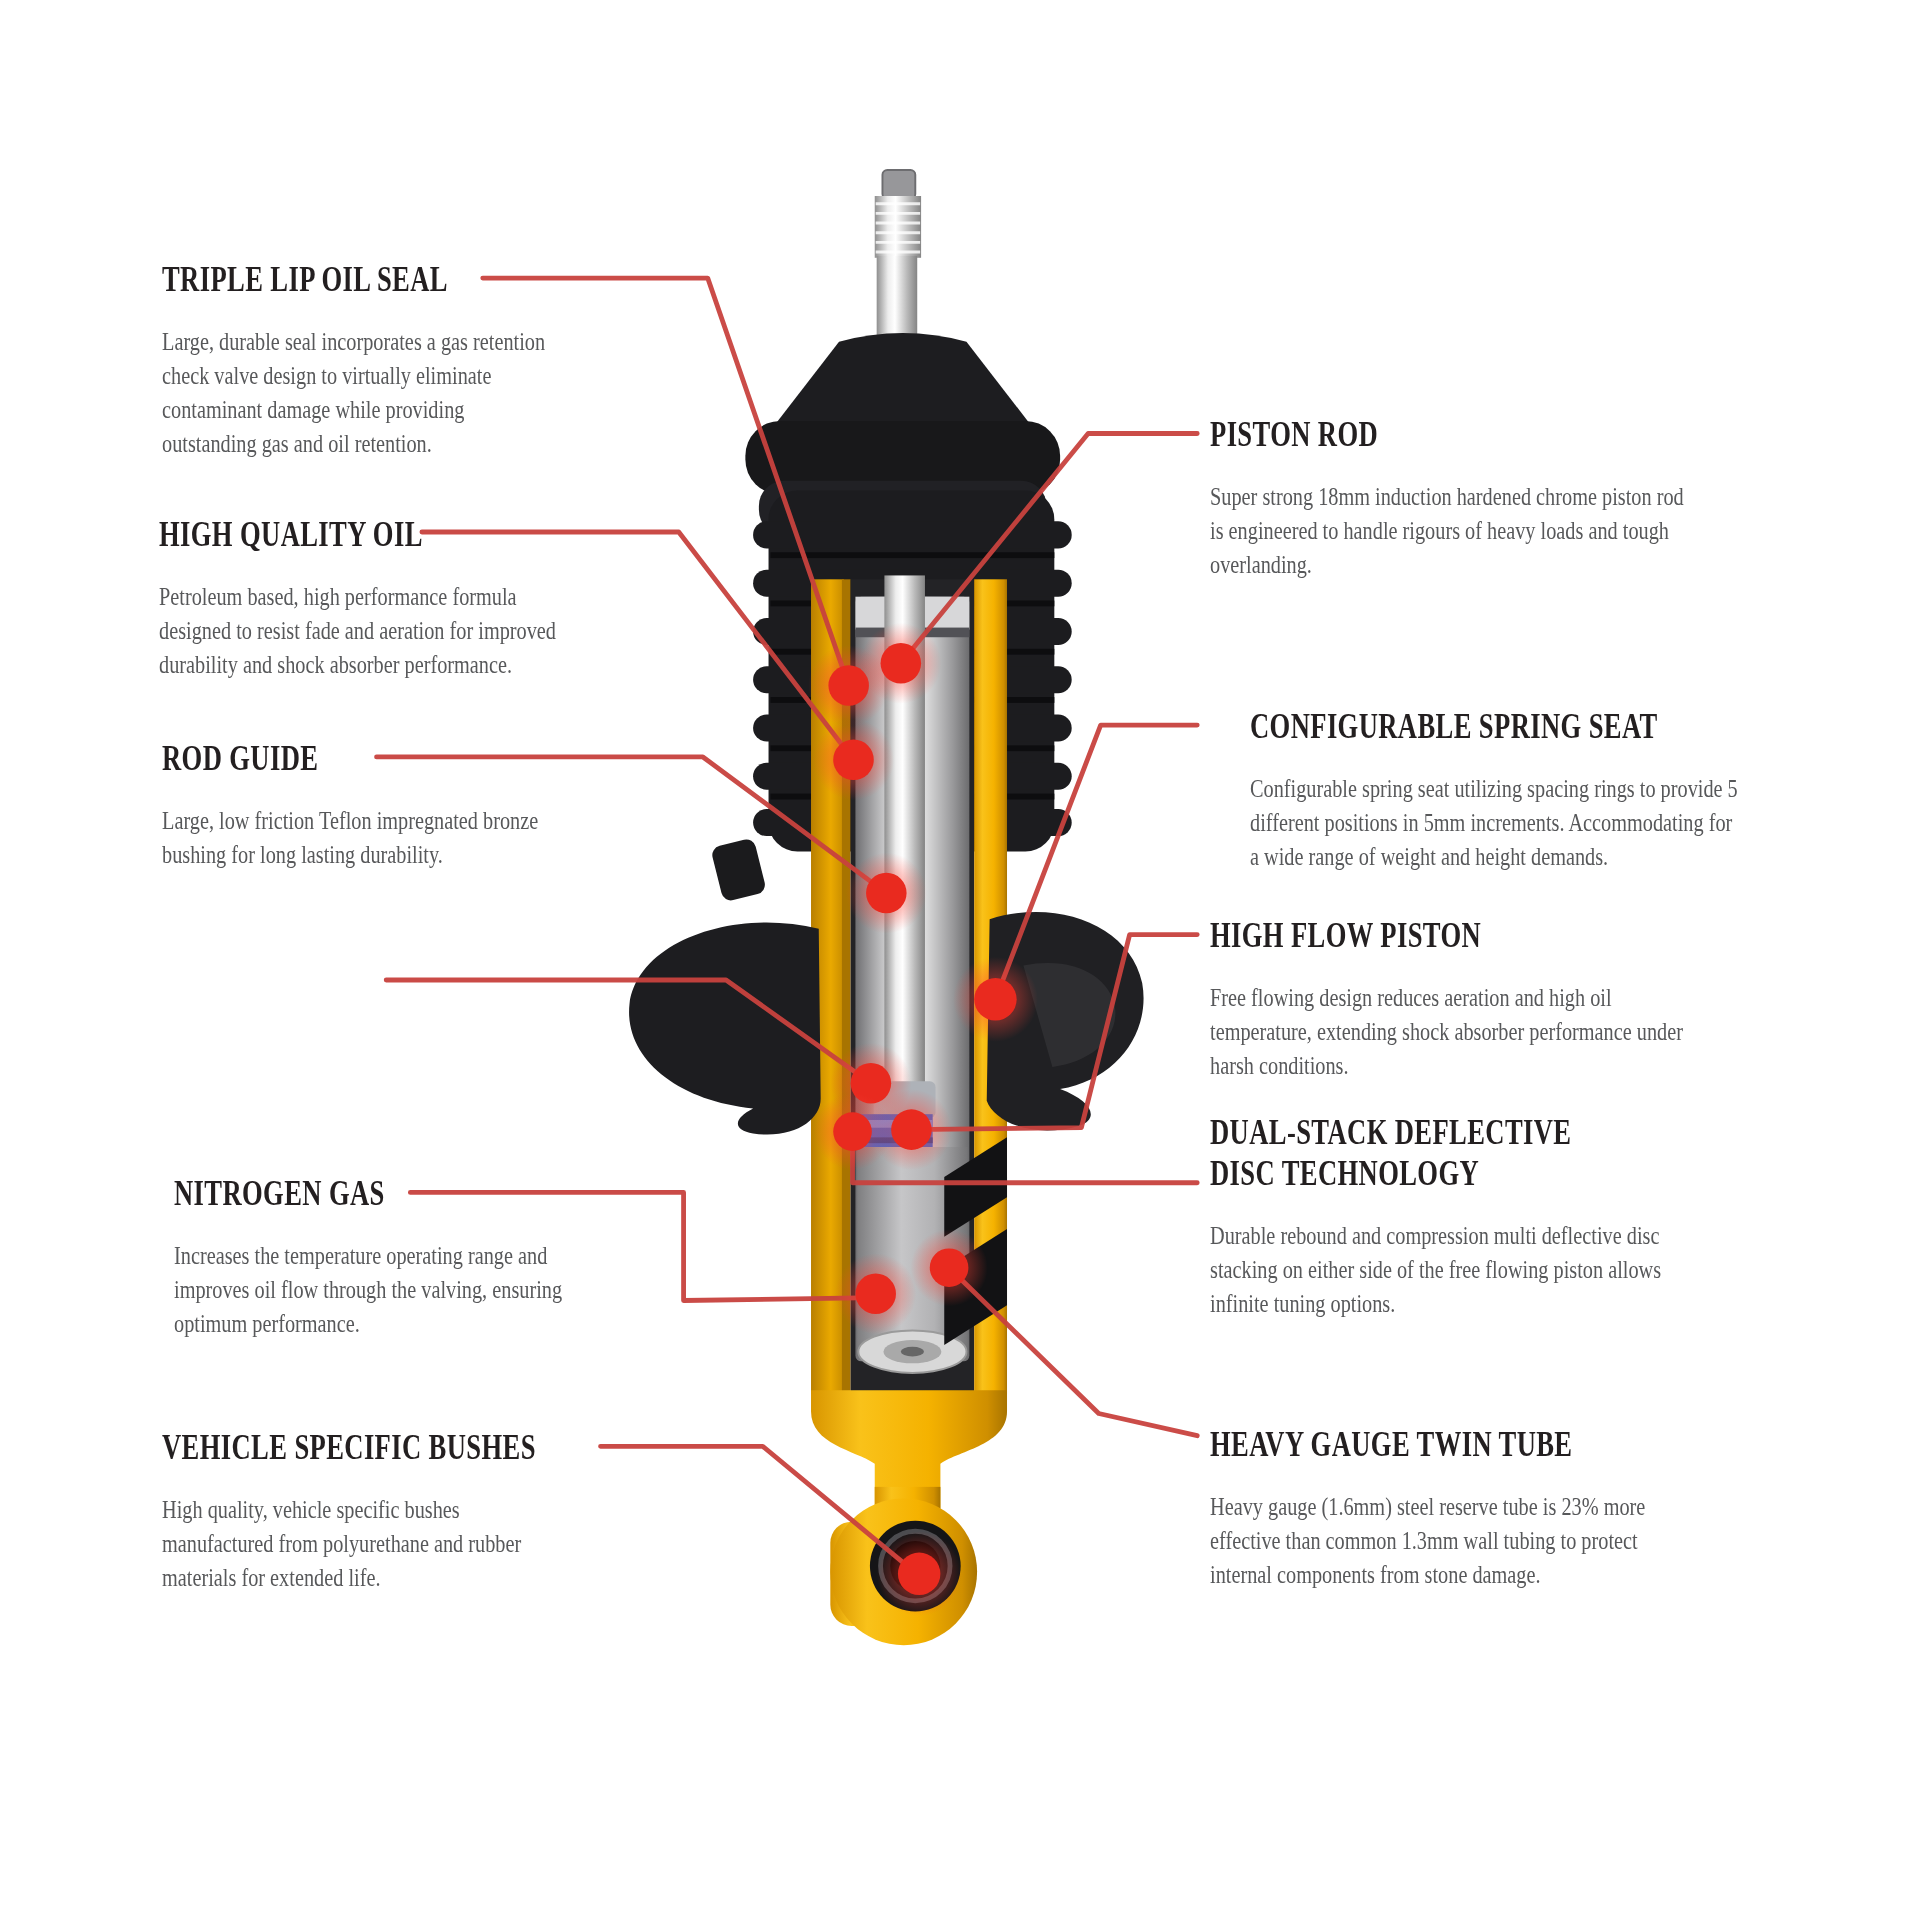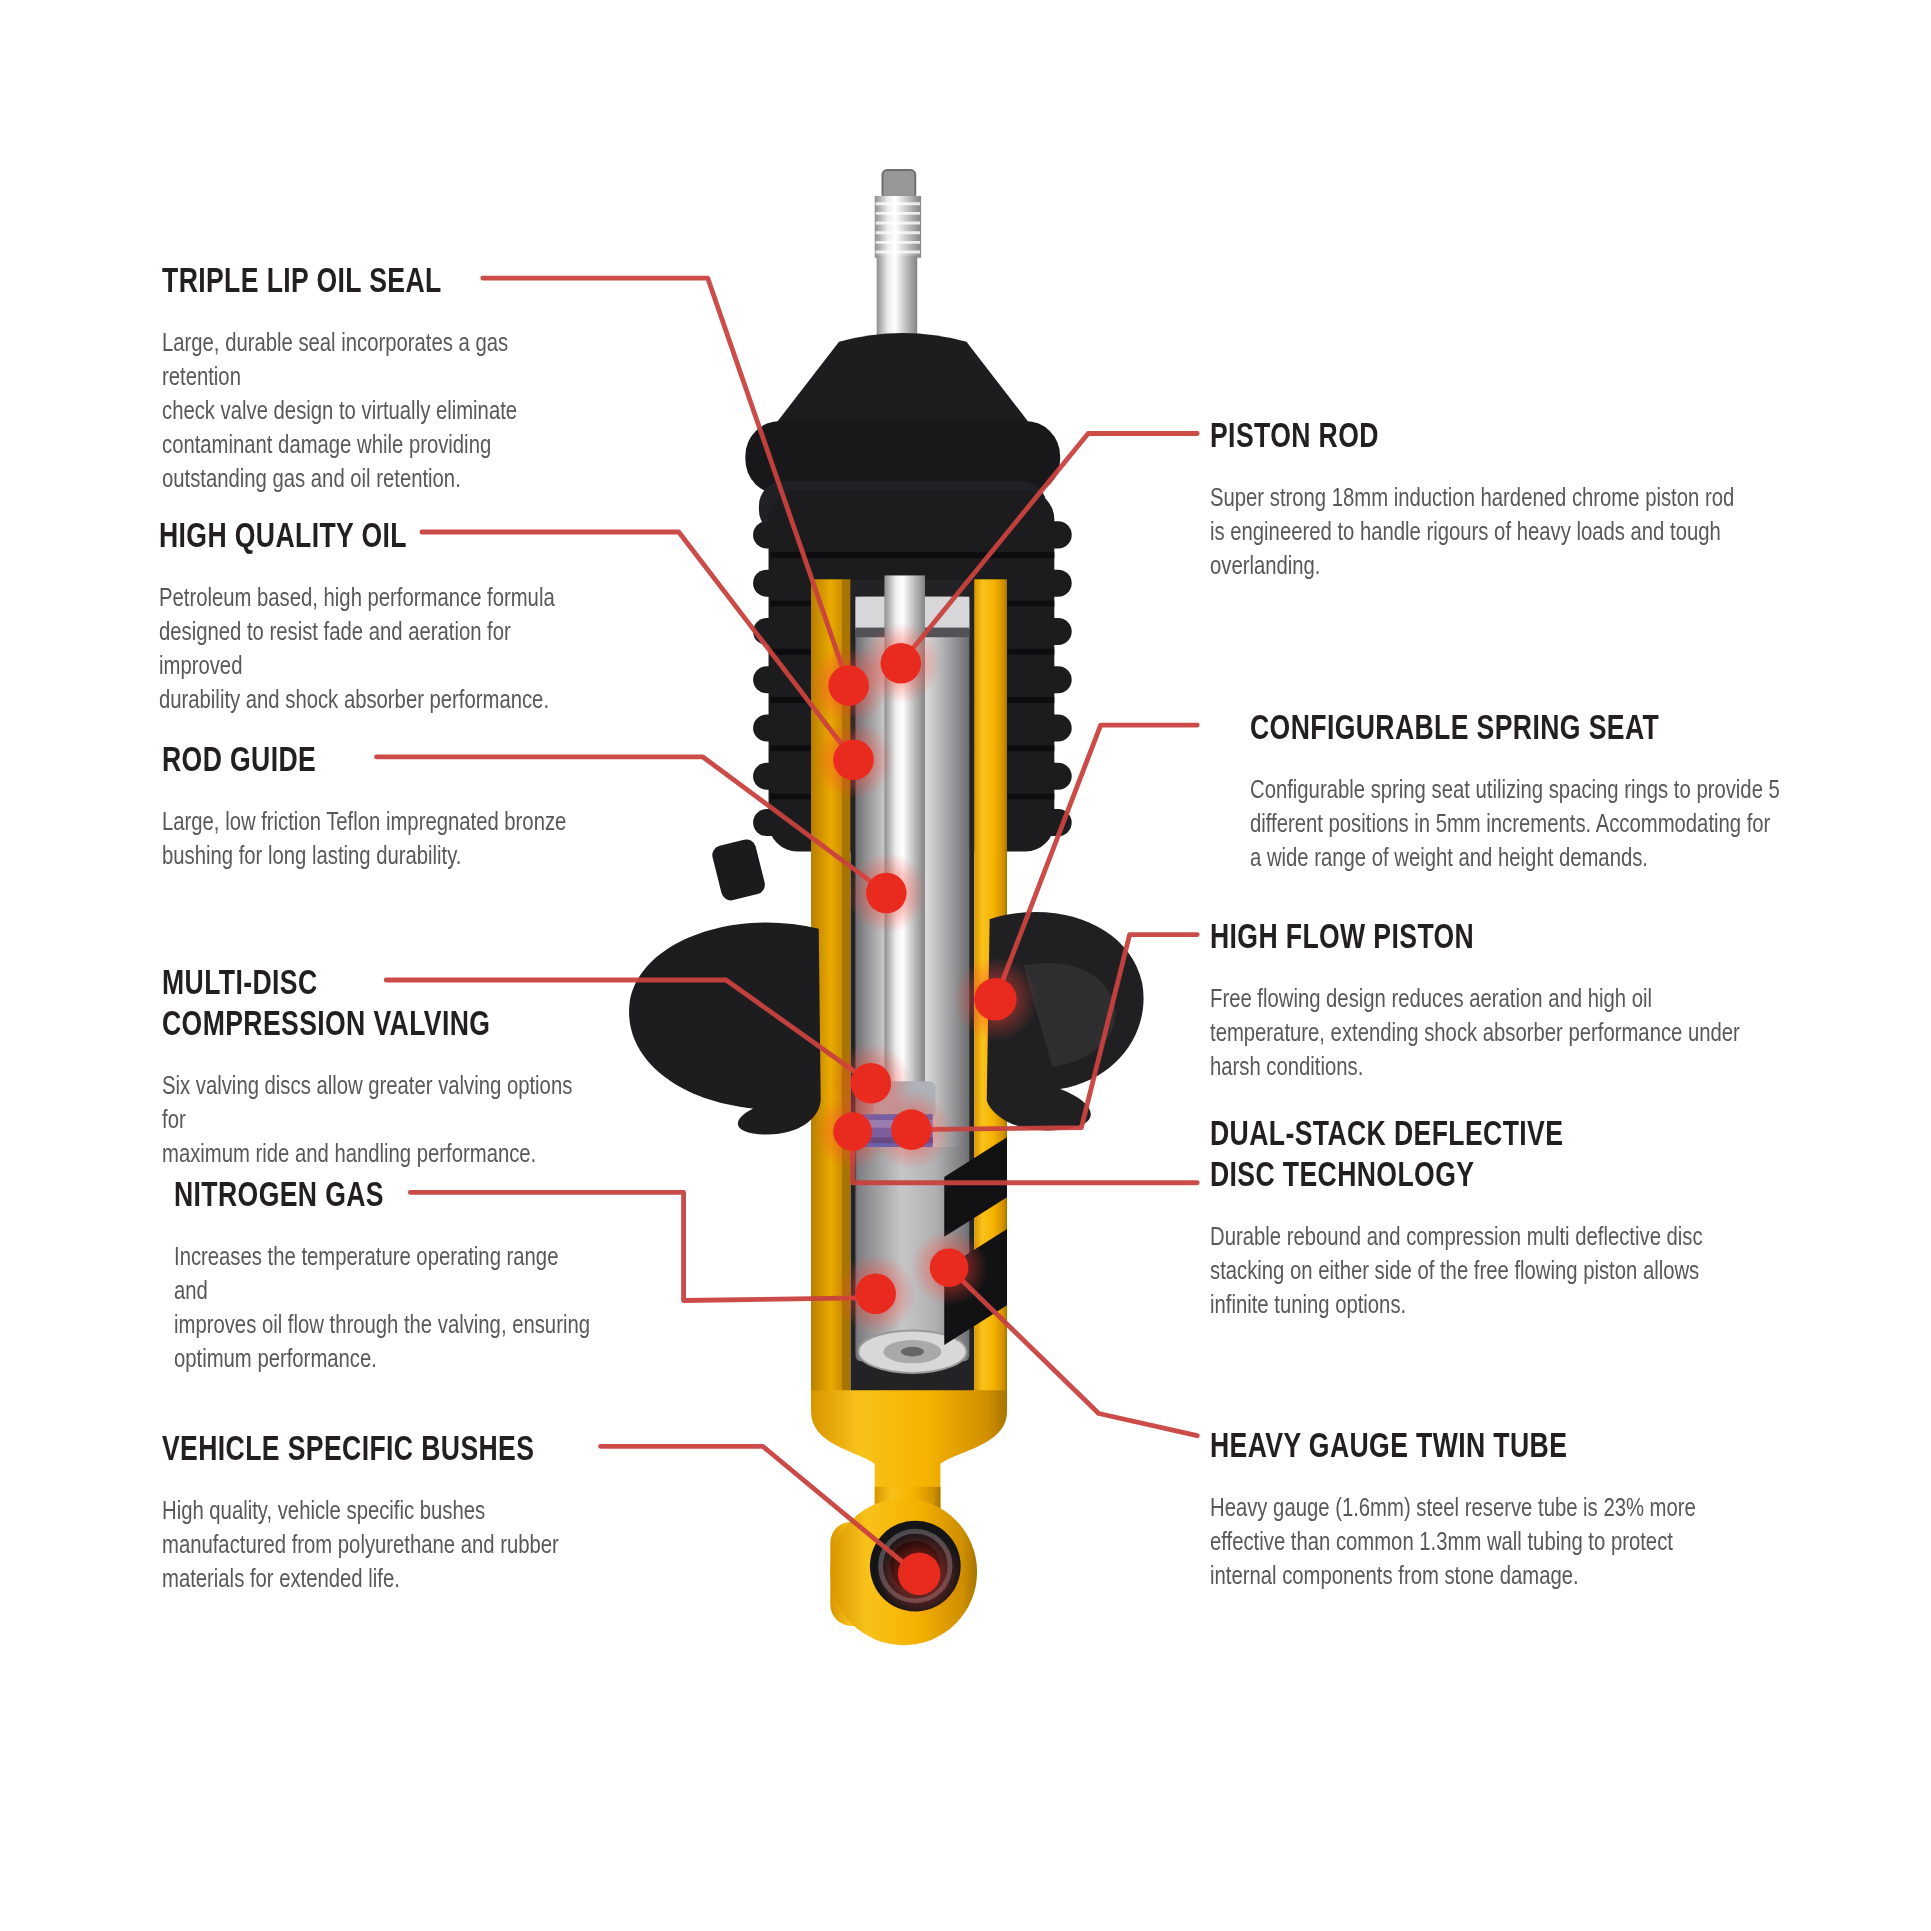--- a/index.html
+++ b/index.html
@@ -1,19 +1,19 @@
 <!DOCTYPE html>
 <html><head>
 <meta charset="utf-8">
 <style>
   html,body{margin:0;padding:0;background:#fff;}
   #stage{position:relative;width:1931px;height:1931px;background:#fff;overflow:hidden;
          font-family:"Liberation Sans",sans-serif;}
   svg{position:absolute;left:0;top:0;}
-  .label{position:absolute;}
+  .label{position:absolute;font-family:Liberation Serif, serif;}
   .label h3{
     margin:0 0 25px 0;
     font-size:35px;line-height:41px;font-weight:700;color:#231f20;
     letter-spacing:0.5px;white-space:pre-line;
     transform:scaleX(.76);transform-origin:0 0;
   }
   .label p{
     margin:0;
     font-size:26px;line-height:34px;color:#57585a;
     white-space:pre-line;
@@ -223,26 +223,20 @@
     <h3>HIGH QUALITY OIL</h3>
     <p>Petroleum based, high performance formula
 designed to resist fade and aeration for improved
 durability and shock absorber performance.</p>
   </div>
   <div class="label" style="left:162px;top:738px;width:541px">
     <h3>ROD GUIDE</h3>
     <p>Large, low friction Teflon impregnated bronze
 bushing for long lasting durability.</p>
   </div>
-  <div class="label" style="left:162px;top:961px;width:541px">
-    <h3>MULTI-DISC
-COMPRESSION VALVING</h3>
-    <p>Six valving discs allow greater valving options for
-maximum ride and handling performance.</p>
-  </div>
   <div class="label" style="left:174px;top:1173px;width:541px">
     <h3>NITROGEN GAS</h3>
     <p>Increases the temperature operating range and
 improves oil flow through the valving, ensuring
 optimum performance.</p>
   </div>
   <div class="label" style="left:162px;top:1427px;width:541px">
     <h3>VEHICLE SPECIFIC BUSHES</h3>
     <p>High quality, vehicle specific bushes
 manufactured from polyurethane and rubber

